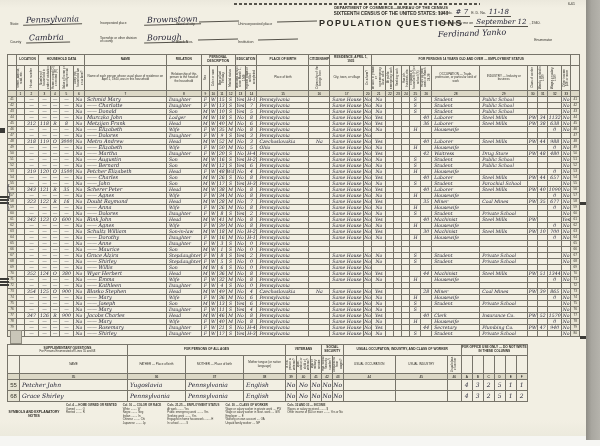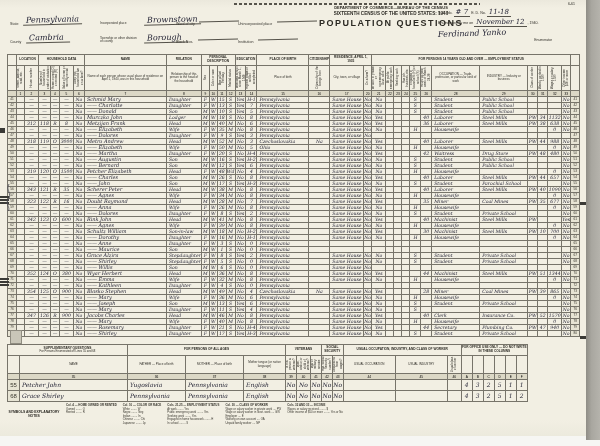--- a/index.html
+++ b/index.html
@@ -92,21 +92,21 @@
 
     <div class="hdr-right">
       <div class="ln pr">
         <span>S. D. No.</span>
         <span class="hw hwv"># 7</span>
         <span>E. D. No.</span>
         <span class="hw hwv">11-18</span>
       </div>
       <div class="ln pr">
         <span>Enumerated by me on</span>
-        <span class="hw hwv">November 12</span>
+        <span class="hw hwv">September 12</span>
         <span>, 1940.</span>
       </div>
       <div class="sig hw">Ferdinand Yanko</div>
       <div class="enum-label pr">Enumerator</div>
     </div>
 
 
     <table id="main-table">
         <colgroup>
           <col style="width: 9px;">

